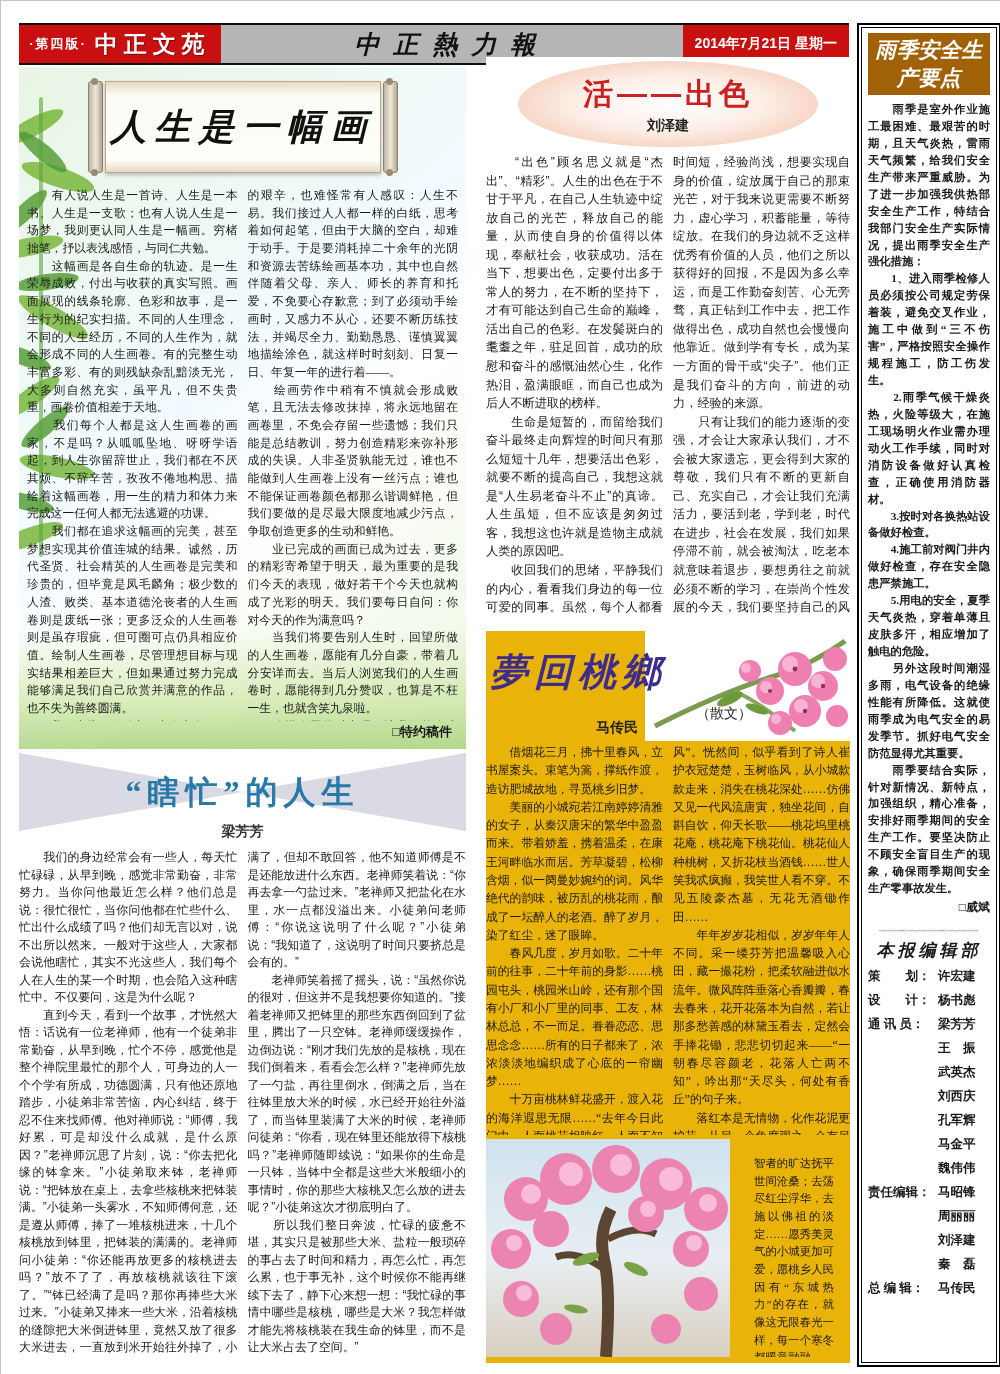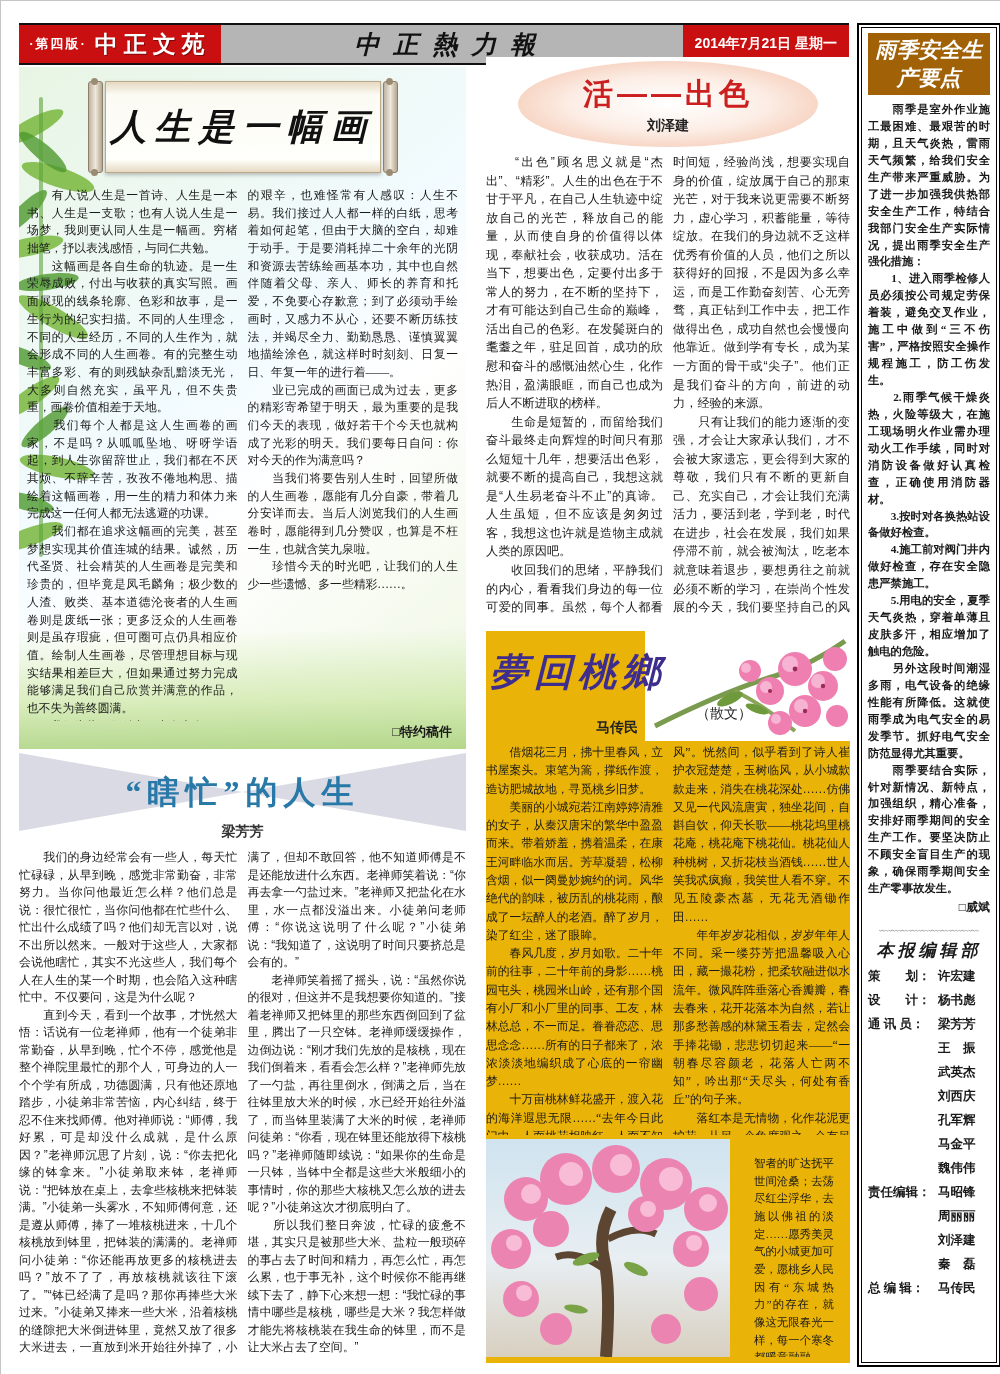--- a/index.html
+++ b/index.html
@@ -153,20 +153,21 @@
     <div class="cols painting-cols">
       <div class="col">
           <p>　　有人说人生是一首诗、人生是一本书、人生是一支歌；也有人说人生是一场梦，我则更认同人生是一幅画。穷楮拙笔，抒以表浅感悟，与同仁共勉。</p>
           <p>　　这幅画是各自生命的轨迹。是一生荣辱成败，付出与收获的真实写照。画面展现的线条轮廓、色彩和故事，是一生行为的纪实扫描。不同的人生理念，不同的人生经历，不同的人生作为，就会形成不同的人生画卷。有的完整生动丰富多彩、有的则残缺杂乱黯淡无光，大多则自然充实，虽平凡，但不失贵重，画卷价值相差于天地。</p>
           <p>　　我们每个人都是这人生画卷的画家，不是吗？从呱呱坠地、呀呀学语起，到人生弥留辞世止，我们都在不厌其烦、不辞辛苦，孜孜不倦地构思、描绘着这幅画卷，用一生的精力和体力来完成这一任何人都无法逃避的功课。</p>
           <p>　　我们都在追求这幅画的完美，甚至梦想实现其价值连城的结果。诚然，历代圣贤、社会精英的人生画卷是完美和珍贵的，但毕竟是凤毛麟角；极少数的人渣、败类、基本道德沦丧者的人生画卷则是废纸一张；更多泛众的人生画卷则是虽存瑕疵，但可圈可点仍具相应价值。绘制人生画卷，尽管理想目标与现实结果相差巨大，但如果通过努力完成能够满足我们自己欣赏并满意的作品，也不失为善终圆满。</p>
           <p>　　我们为此画作付出了太多太多</p>
         </div>
       <div class="col">
           <p>的艰辛，也难怪常有人感叹：人生不易。我们接过人人都一样的白纸，思考着如何起笔，但由于大脑的空白，却难于动手。于是要消耗掉二十余年的光阴和资源去苦练绘画基本功，其中也自然伴随着父母、亲人、师长的养育和托爱，不免要心存歉意；到了必须动手绘画时，又感力不从心，还要不断历练技法，并竭尽全力、勤勤恳恳、谨慎翼翼地描绘涂色，就这样时时刻刻、日复一日、年复一年的进行着——。</p>
+          <p>　　绘画劳作中稍有不慎就会形成败笔，且无法去修改抹掉，将永远地留在画卷里，不免会存留一些遗憾；我们只能是总结教训，努力创造精彩来弥补形成的失误。人非圣贤孰能无过，谁也不能做到人生画卷上没有一丝污点；谁也不能保证画卷颜色都那么谐调鲜艳，但我们要做的是尽最大限度地减少污点，争取创造更多的生动和鲜艳。</p>
           <p>　　业已完成的画面已成为过去，更多的精彩寄希望于明天，最为重要的是我们今天的表现，做好若干个今天也就构成了光彩的明天。我们要每日自问：你对今天的作为满意吗？</p>
           <p>　　当我们将要告别人生时，回望所做的人生画卷，愿能有几分自豪，带着几分安详而去。当后人浏览我们的人生画卷时，愿能得到几分赞叹，也算是不枉一生，也就含笑九泉啦。</p>
           <p>　　珍惜今天的时光吧，让我们的人生少一些遗憾、多一些精彩……。</p>
         </div>
     </div>
     <div class="painting-byline">□特约稿件</div>
   </section>
 
   <section class="art-huo">
     <div class="huo-title">

